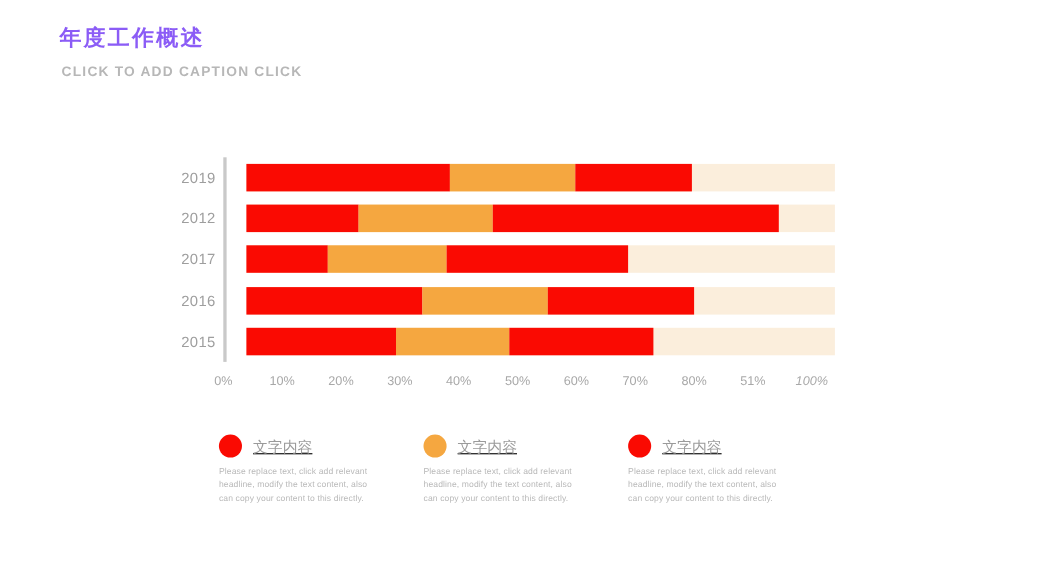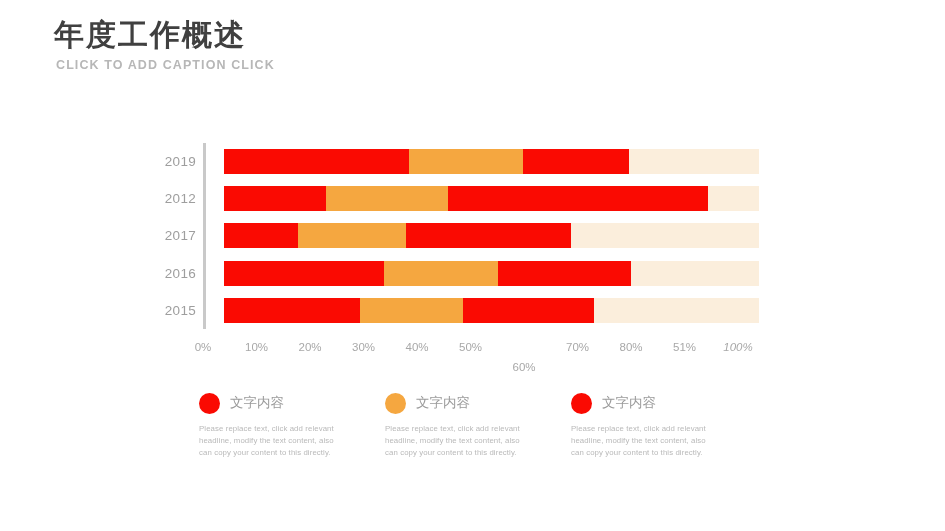--- a/index.html
+++ b/index.html
@@ -15,23 +15,23 @@
     position: relative;
   }
 
   
   .header {
     position: absolute;
     left: 54px;
     top: 16px;
   }
   .title {
-    font-size: 30px;
+    font-size: 20px;
     font-weight: bold;
-    color: #404040;
+    color: #8b5cf6;
     letter-spacing: 2px;
     line-height: 38px;
     margin: 0;
     white-space: nowrap;
   }
   .subtitle {
     font-size: 12.5px;
     font-weight: bold;
     color: #b7b7b7;
     letter-spacing: 1.1px;
@@ -115,22 +115,23 @@
     width: 560px;
     display: flex;
     justify-content: flex-start;
   }
   .legend-item {
     width: 186px;
     flex: 0 0 auto;
   }
   .legend-head {
     display: flex;
-    align-items: center;
+    align-items: flex-end;
     height: 26px;
+    text-decoration: underline;
   }
   .legend-dot {
     width: 21px;
     height: 21px;
     border-radius: 50%;
     flex: 0 0 auto;
   }
   .legend-title {
     margin-left: 10px;
     font-size: 13.5px;
@@ -200,21 +201,21 @@
     </div>
 </div>
 
 <div class="xaxis" id="x-axis">
     <div class="xtick" style="left: 0%;">0%</div>
     <div class="xtick" style="left: 10%;">10%</div>
     <div class="xtick" style="left: 20%;">20%</div>
     <div class="xtick" style="left: 30%;">30%</div>
     <div class="xtick" style="left: 40%;">40%</div>
     <div class="xtick" style="left: 50%;">50%</div>
-    <div class="xtick" style="left: 60%; margin-top: 20px;">60%</div>
+    <div class="xtick" style="left: 60%;">60%</div>
     <div class="xtick" style="left: 70%;">70%</div>
     <div class="xtick" style="left: 80%;">80%</div>
     <div class="xtick" style="left: 90%;">51%</div>
     <div class="xtick" style="left: 100%; font-style: italic;">100%</div>
   </div>
 
 <div class="legend" id="legend">
     <div class="legend-item">
       <div class="legend-head">
         <div class="legend-dot" style="background: rgb(250, 10, 2);"></div>

